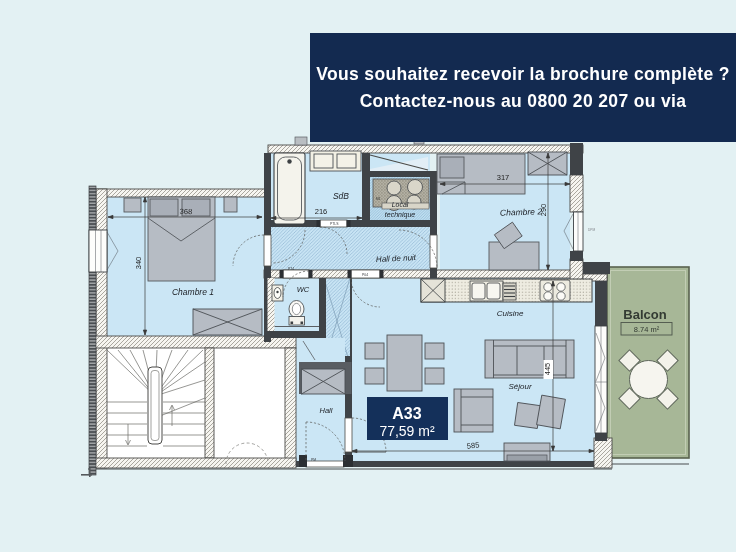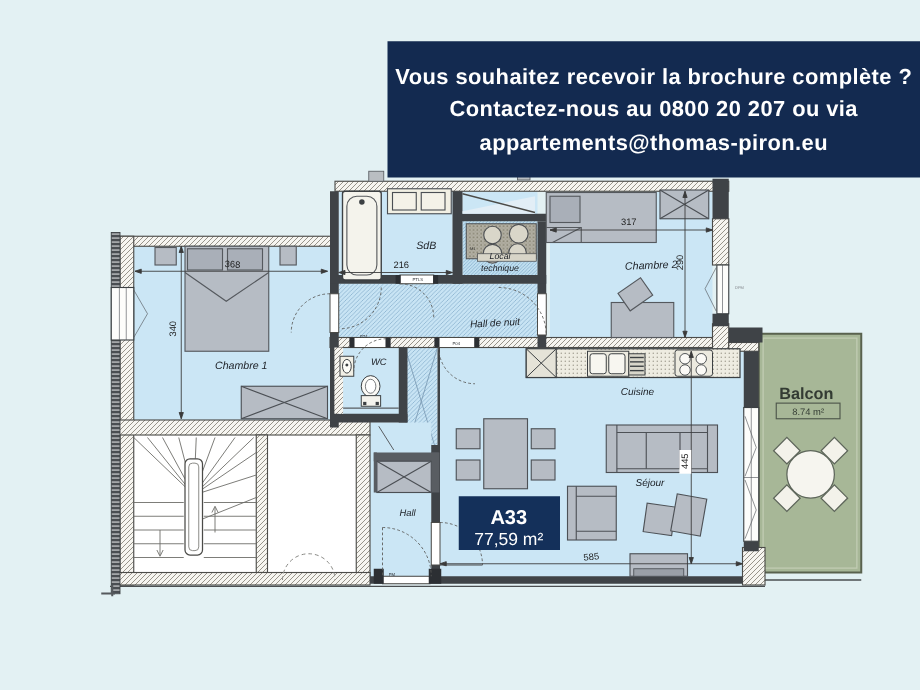--- a/index.html
+++ b/index.html
@@ -384,14 +384,13 @@
 <rect x="295" y="137" width="12" height="8" fill="#b9bec2" stroke="#5c6064" stroke-width="0.7"></rect>
 <rect x="414" y="137" width="10" height="7" fill="#b9bec2" stroke="#5c6064" stroke-width="0.7"></rect>
 
 <rect x="367" y="397" width="81" height="43" fill="#14305a"></rect>
 <text x="407" y="419" font-size="16" font-weight="bold" fill="#ffffff" text-anchor="middle">A33</text>
 <text x="407" y="436" font-size="14" fill="#ffffff" text-anchor="middle">77,59 m²</text>
 </svg>
 <div id="banner">
 <div>Vous souhaitez recevoir la brochure complète ?</div>
 <div>Contactez-nous au 0800 20 207 ou via</div>
-<div>appartements@thomas-piron.eu</div>
 </div>
 
 </body></html>

